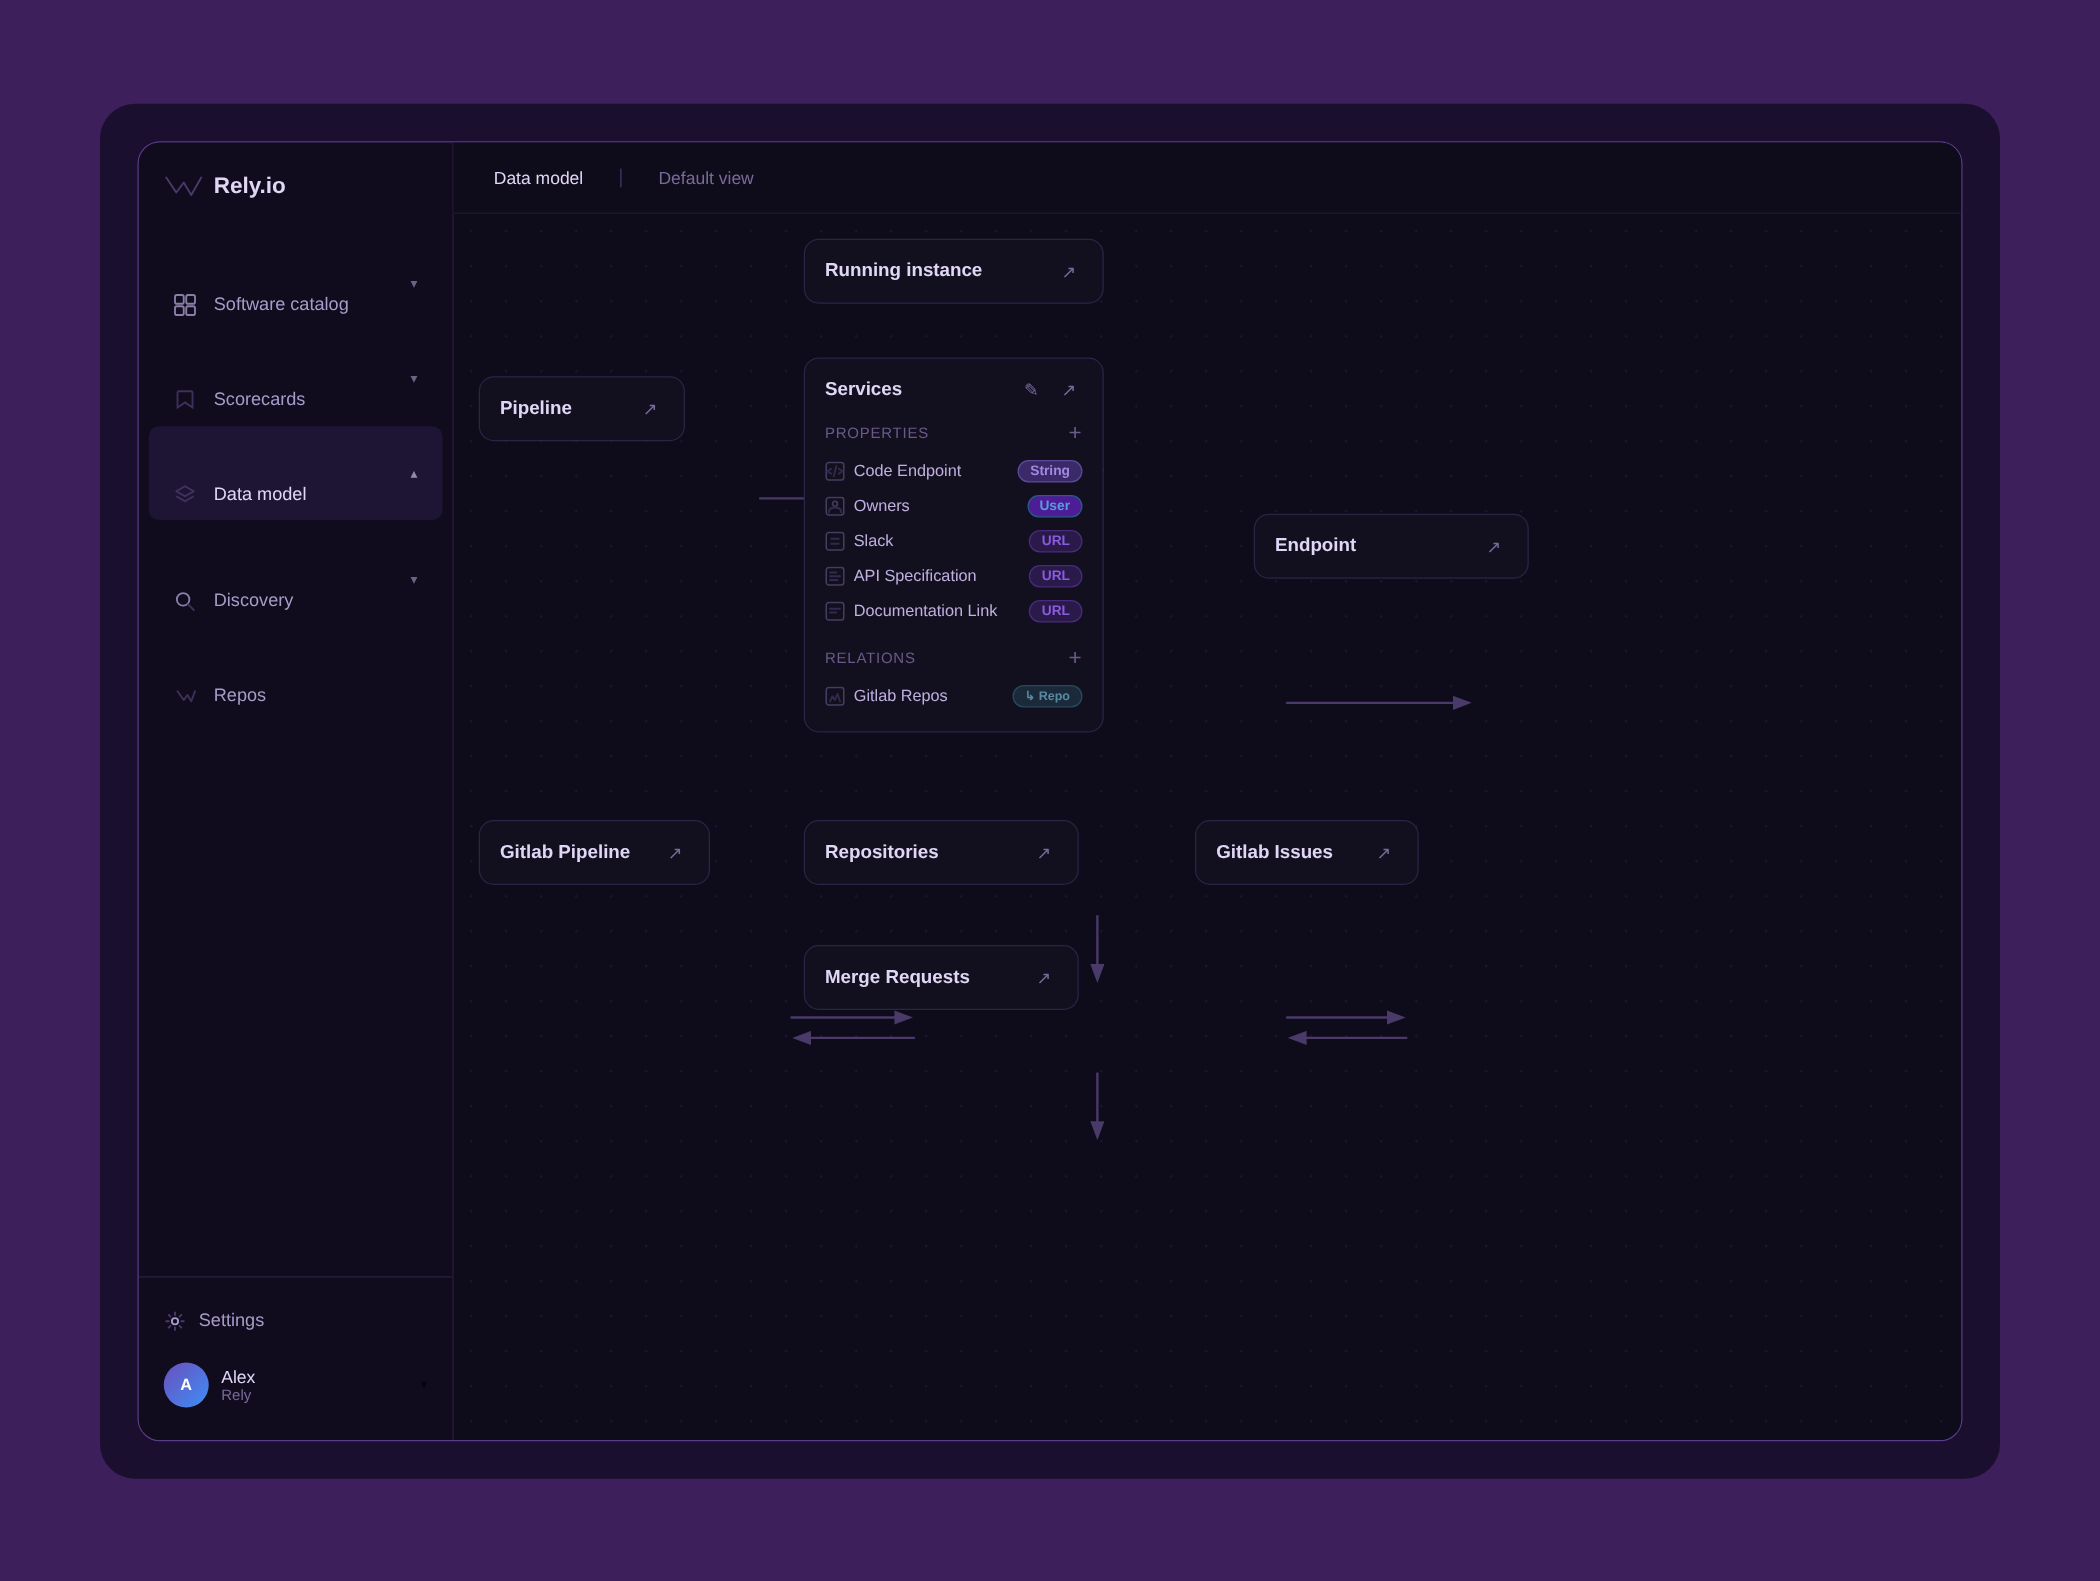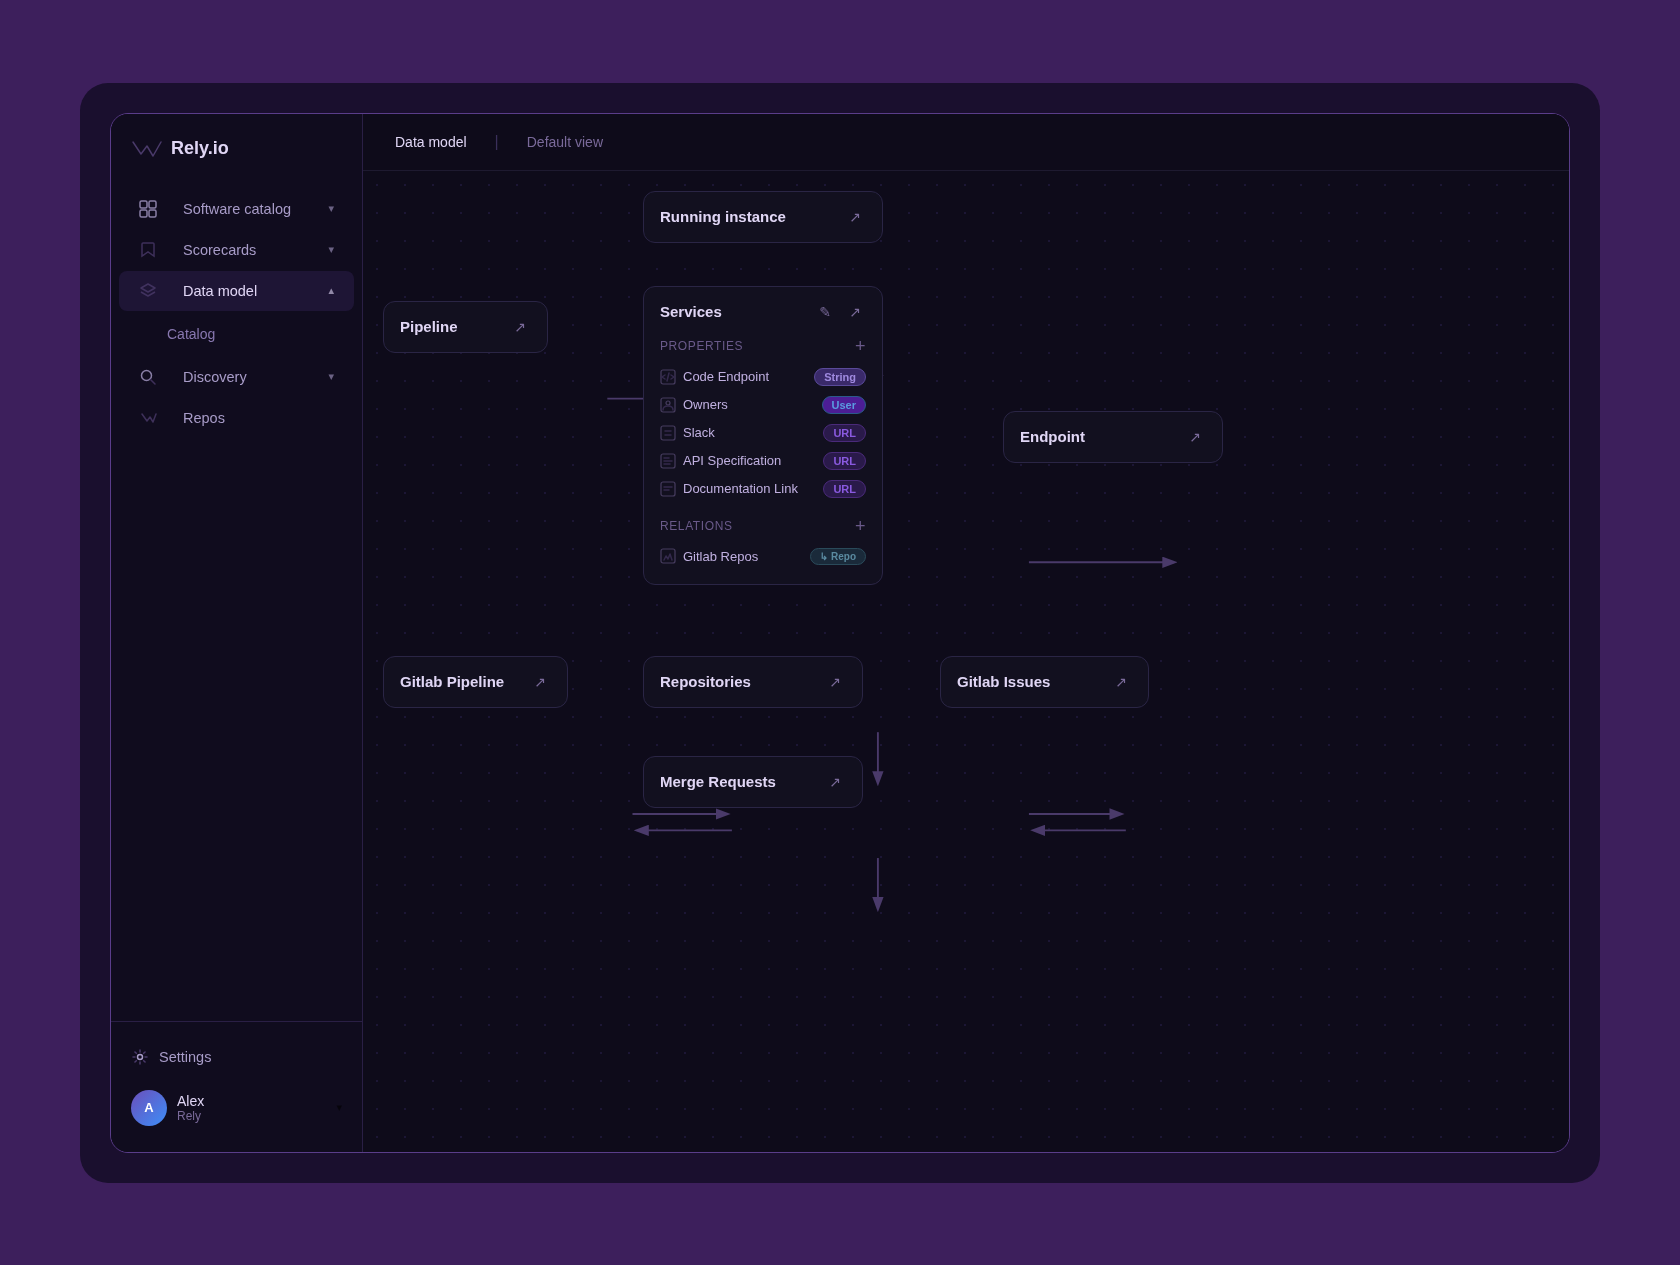--- a/index.html
+++ b/index.html
@@ -67,21 +67,22 @@
       border-radius: 8px;
       margin: 1px 8px;
     }
     .nav-item:hover, .nav-item.active-parent {
       background: #1e1535;
       color: #e0d6f5;
     }
     .nav-item-left {
       display: flex;
       align-items: center;
-      gap: 26px;
+      gap: 14px;
+      margin-top: 35px;
     }
     .nav-icon {
       width: 18px;
       height: 18px;
       opacity: 0.8;
     }
     .chevron {
       font-size: 11px;
       opacity: 0.6;
     }
@@ -379,23 +380,20 @@
           <div class="nav-item-left">
             <svg class="nav-icon" viewBox="0 0 18 18" fill="none">
               <path d="M9 2L16 6L9 10L2 6Z" stroke="#a89cc8" stroke-width="1.5" stroke-linejoin="round"></path>
               <path d="M2 10L9 14L16 10" stroke="#a89cc8" stroke-width="1.5" stroke-linejoin="round"></path>
             </svg>
             <span>Data model</span>
           </div>
           <span class="chevron">▴</span>
         </div>
         <div class="sub-nav">
-          <div class="sub-nav-item">
-            <span>Catalog</span>
-          </div>
         </div>
 
         <div class="nav-item">
           <div class="nav-item-left">
             <svg class="nav-icon" viewBox="0 0 18 18" fill="none">
               <circle cx="7.5" cy="7.5" r="5" stroke="#a89cc8" stroke-width="1.5"></circle>
               <line x1="11.5" y1="11.5" x2="16" y2="16" stroke="#a89cc8" stroke-width="1.5" stroke-linecap="round"></line>
             </svg>
             <span>Discovery</span>
           </div>
@@ -597,21 +595,21 @@
 
             <div class="node-card" style="left:260px; top:465px; width:220px;">
               <div class="node-header">
                 <span class="node-title">Repositories</span>
                 <div class="node-actions">
                   <span class="node-action-btn">↗</span>
                 </div>
               </div>
             </div>
 
-            <div class="node-card" style="left:557px; top:465px; width:209px;">
+            <div class="node-card" style="left:573px; top:465px; width:179px;">
               <div class="node-header">
                 <span class="node-title">Gitlab Issues</span>
                 <div class="node-actions">
                   <span class="node-action-btn">↗</span>
                 </div>
               </div>
             </div>
 
             <div class="node-card" style="left:260px; top:565px; width:220px;">
               <div class="node-header">

